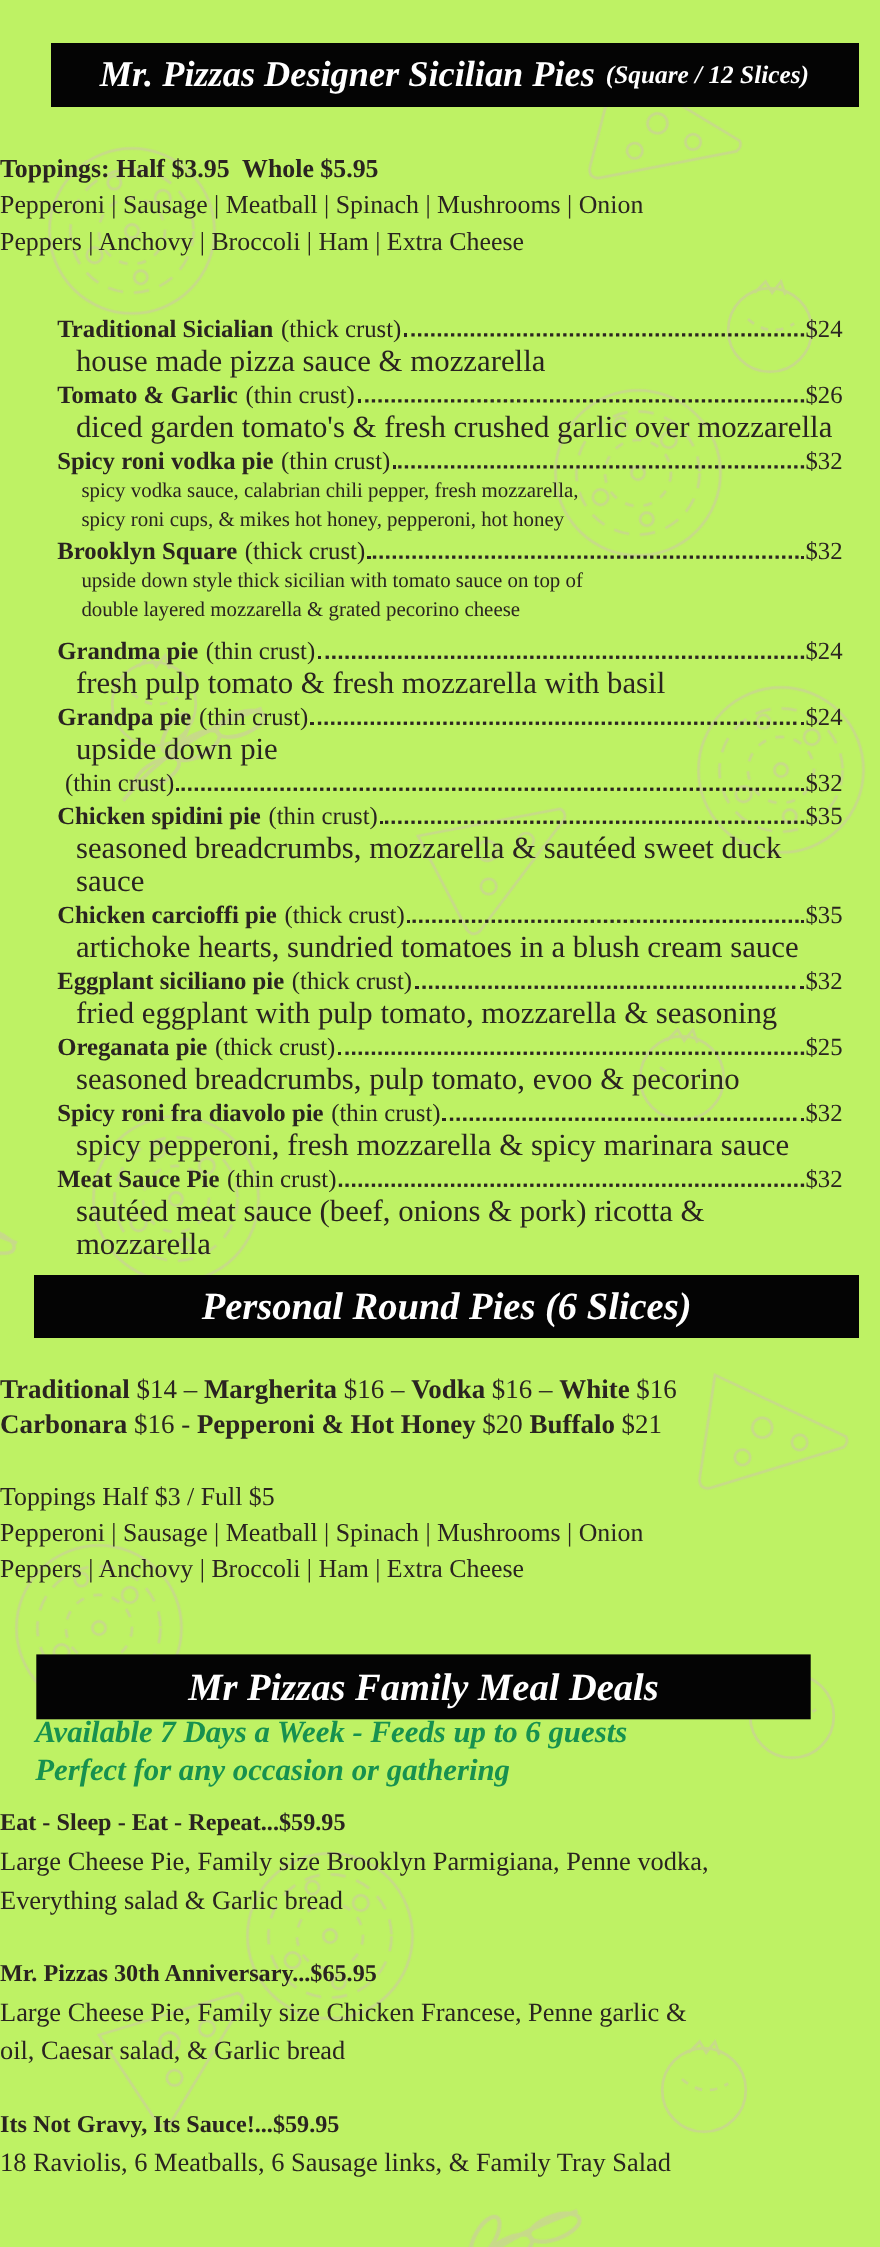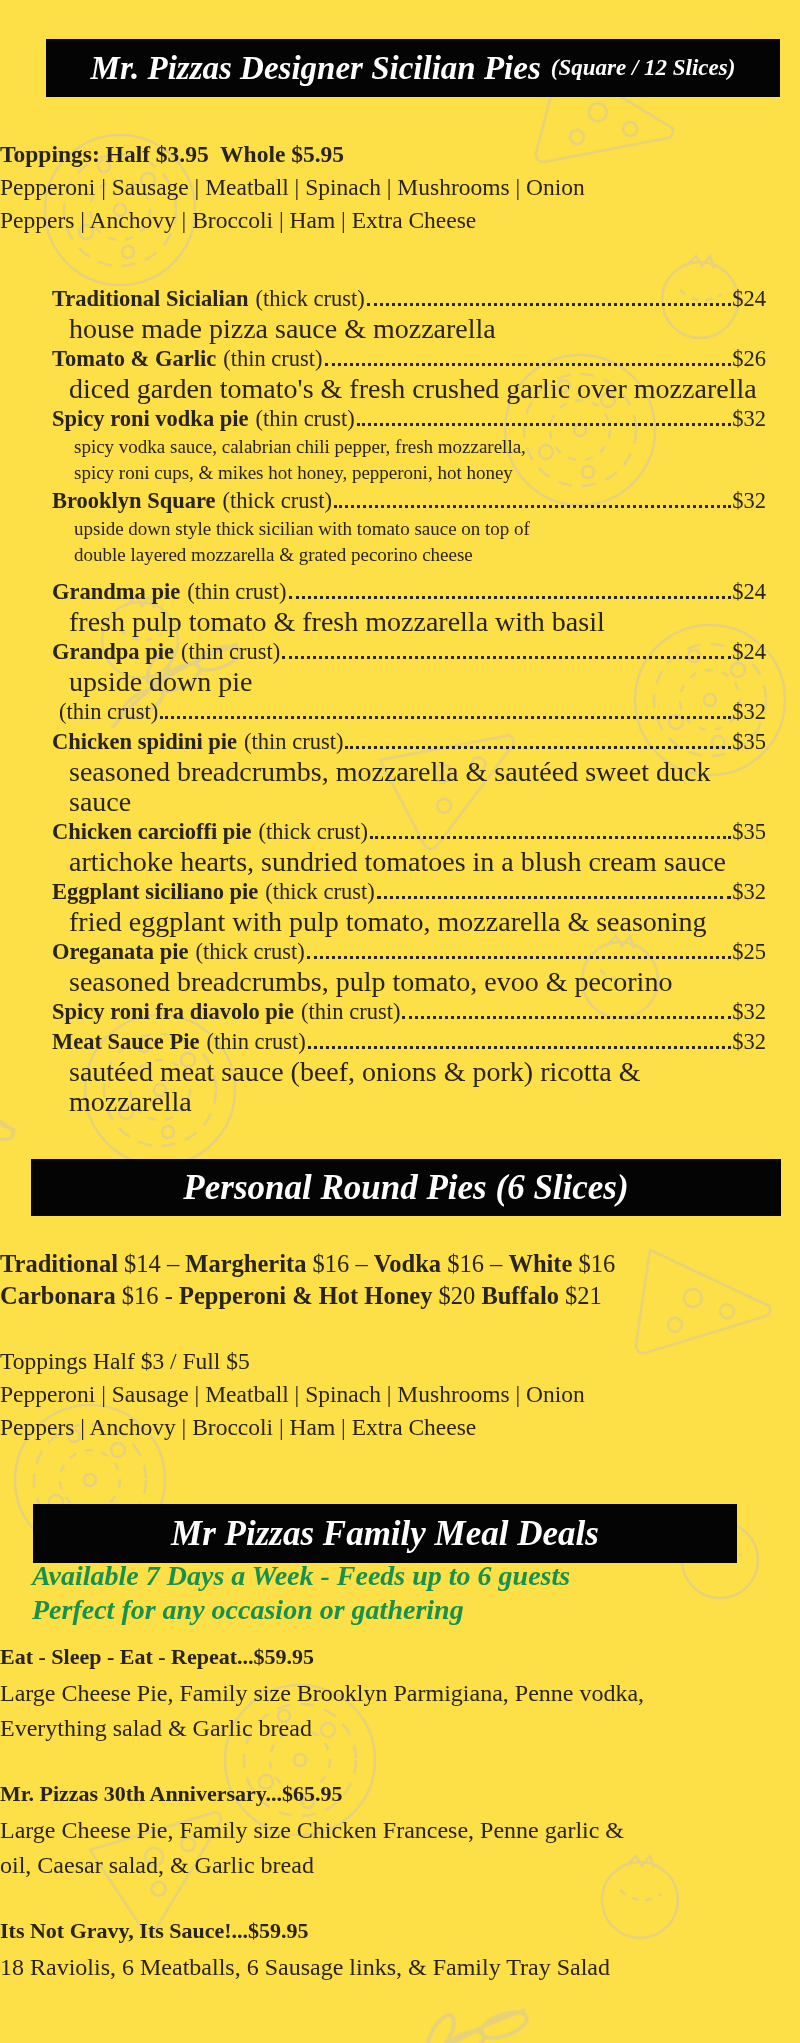--- a/index.html
+++ b/index.html
@@ -1,17 +1,17 @@
 <!DOCTYPE html>
 <html><head>
 <meta charset="utf-8">
 <style>
   html,body{margin:0;padding:0;}
   body{width:800px;font-family:"Liberation Serif",serif;}
-  .page{position:relative;width:800px;height:2043px;background:#fde047;overflow:hidden;color:#2a2420;}
+  .page{position:relative;width:800px;height:2043px;background:#bef264;overflow:hidden;color:#2a2420;}
   .bg{position:absolute;left:0;top:0;z-index:0;}
   .layer{position:absolute;z-index:1;}
 
   .section-bar{position:absolute;z-index:1;background:#040404;color:#ffffff;
     font-weight:700;font-style:italic;display:flex;align-items:center;justify-content:center;}
   #bar-sicilian{top:39px;left:46px;width:734px;height:58px;font-size:33px;}
   #bar-sicilian .suffix{font-size:23px;margin-left:10px;font-weight:700;}
   #bar-personal{top:1159px;left:31px;width:750px;height:57px;font-size:35px;}
   #bar-family{top:1488px;left:33px;width:704px;height:59px;font-size:35px;margin-top:16px;}
 
@@ -222,20 +222,21 @@
       <div class="item-desc">seasoned breadcrumbs, pulp tomato, evoo &amp; pecorino</div>
     </div>
 
     <div class="item">
       <div class="item-line">
         <span class="item-name">Spicy roni fra diavolo pie</span>
         <span class="item-crust">(thin crust)</span>
         <span class="leader"></span>
         <span class="item-price">$32</span>
       </div>
+      <div class="item-desc">spicy pepperoni, fresh mozzarella &amp; spicy marinara sauce</div>
     </div>
 
     <div class="item">
       <div class="item-line">
         <span class="item-name">Meat Sauce Pie</span>
         <span class="item-crust">(thin crust)</span>
         <span class="leader"></span>
         <span class="item-price">$32</span>
       </div>
       <div class="item-desc">sautéed meat sauce (beef, onions &amp; pork) ricotta &amp; mozzarella</div>

